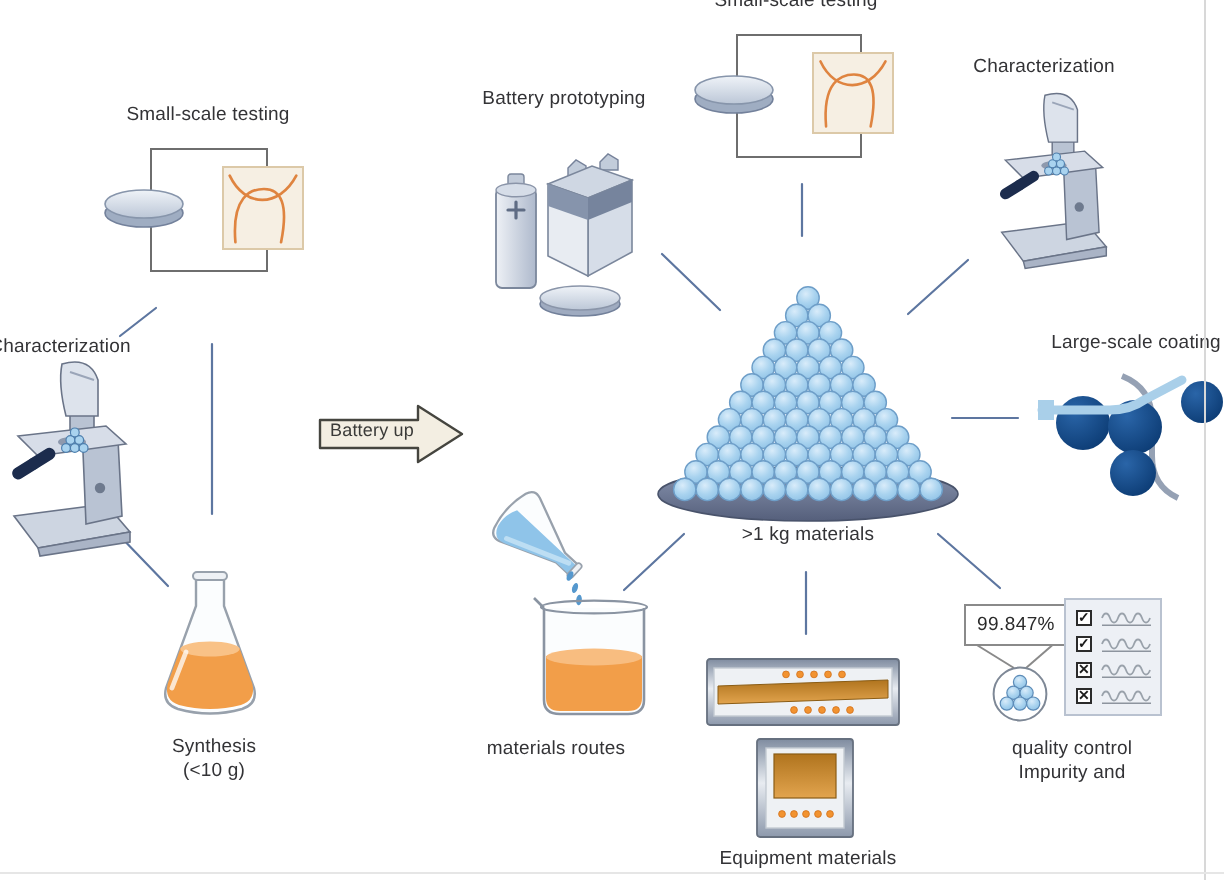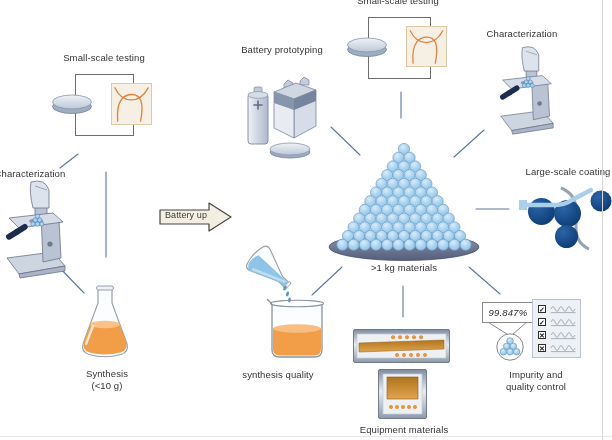--- a/index.html
+++ b/index.html
@@ -10,21 +10,21 @@
   .abs{position:absolute;}
   .lbl{
     position:absolute;font-size:9.5px;line-height:11.5px;color:#333336;
     text-align:center;letter-spacing:.1px;white-space:nowrap;
   }
   .circuit-box{position:absolute;border:1.5px solid #6e6e6e;background:transparent;}
   .graph-chip{position:absolute;background:#f6efe3;border:1px solid #dcc9a8;box-sizing:border-box;}
   .callout-box{
     position:absolute;background:#ffffff;border:1px solid #8a8a8a;
     display:flex;align-items:center;justify-content:center;
-    font-size:9.5px;color:#2a2a2a;letter-spacing:.2px;font-style:italic;
+    font-size:9.5px;color:#2a2a2a;letter-spacing:.2px;
   }
   .checklist{
     position:absolute;background:#edf0f5;border:1px solid #b9c2d0;box-sizing:border-box;
     display:flex;flex-direction:column;justify-content:center;gap:4px;padding:4px 5px;
   }
   .chk-row{display:flex;align-items:center;gap:4px;height:9px;}
   .chk-box{
     width:8px;height:8px;box-sizing:border-box;border:1.2px solid #2b2b2b;background:#fff;
     display:flex;align-items:center;justify-content:center;font-size:7px;line-height:7px;color:#1c1c1c;
     font-weight:bold;
@@ -326,21 +326,21 @@
 
     <g>
       <path d="M48,60 L48,106 Q48,113 56,113 L90,113 Q98,113 98,106 L98,60" fill="#fbfdfe" stroke="#8a94a2" stroke-width="1.3"></path>
       <path d="M49,84 L49,105 Q49,111.5 56,111.5 L90,111.5 Q97,111.5 97,105 L97,84 Z" fill="#f29e49"></path>
       <ellipse cx="73" cy="84.5" rx="24" ry="4.2" fill="#f8bd80"></ellipse>
       <path d="M48,60 L43,55" stroke="#8a94a2" stroke-width="1.3" fill="none"></path>
       <ellipse cx="73" cy="59.5" rx="26.5" ry="3.2" fill="none" stroke="#8a94a2" stroke-width="1.1"></ellipse>
     </g>
   </svg>
   <div class="lbl" style="left:218px;top:369px;width:120px">
-    <div>synthesis quality</div>
+    <div>materials routes</div>
   </div>
 
   <svg class="abs" style="left:353px;top:329px" width="97" height="34" viewBox="0 0 97 34">
     <rect x="0.5" y="0.5" width="96" height="33" rx="1.5" fill="url(#metalGrad)" stroke="#66707f" stroke-width="0.9"></rect>
     <rect x="4" y="5" width="89" height="24" fill="#eef1f4" stroke="#c3cad2" stroke-width="0.7"></rect>
     <polygon points="6,14 91,11 91,20 6,23" fill="url(#orangeGrad)" stroke="#8a5c14" stroke-width="0.5"></polygon>
     <g fill="#f29330" stroke="#d2711a" stroke-width="0.4">
       <circle cx="40" cy="8.2" r="1.7"></circle>
         <circle cx="47" cy="8.2" r="1.7"></circle>
         <circle cx="54" cy="8.2" r="1.7"></circle>
@@ -403,19 +403,19 @@
     </div>
     <div class="chk-row">
       <span class="chk-box">✕</span>
       <svg width="27" height="9" viewBox="0 0 27 9">
         <path d="M1,4 C2,1 4,1 5,4 C6,7 8,7 9,4 C10,1 12,1 13,4 C14,7 16,7 17,4 C18,1 20,1 21,4 C22,7 24,7 25,4" fill="none" stroke="#9aa2ab" stroke-width="0.9"></path>
         <line x1="1" y1="7.6" x2="25.5" y2="7.6" stroke="#8d949e" stroke-width="0.7"></line>
       </svg>
     </div>
   </div>
   <div class="lbl" style="left:476px;top:369px;width:120px">
+    <div>quality control</div>
     <div>Impurity and</div>
-    <div>quality control</div>
   </div>
 
   <div class="edge-right"></div>
   <div class="edge-bottom"></div>
 </div>
 
 </body></html>

